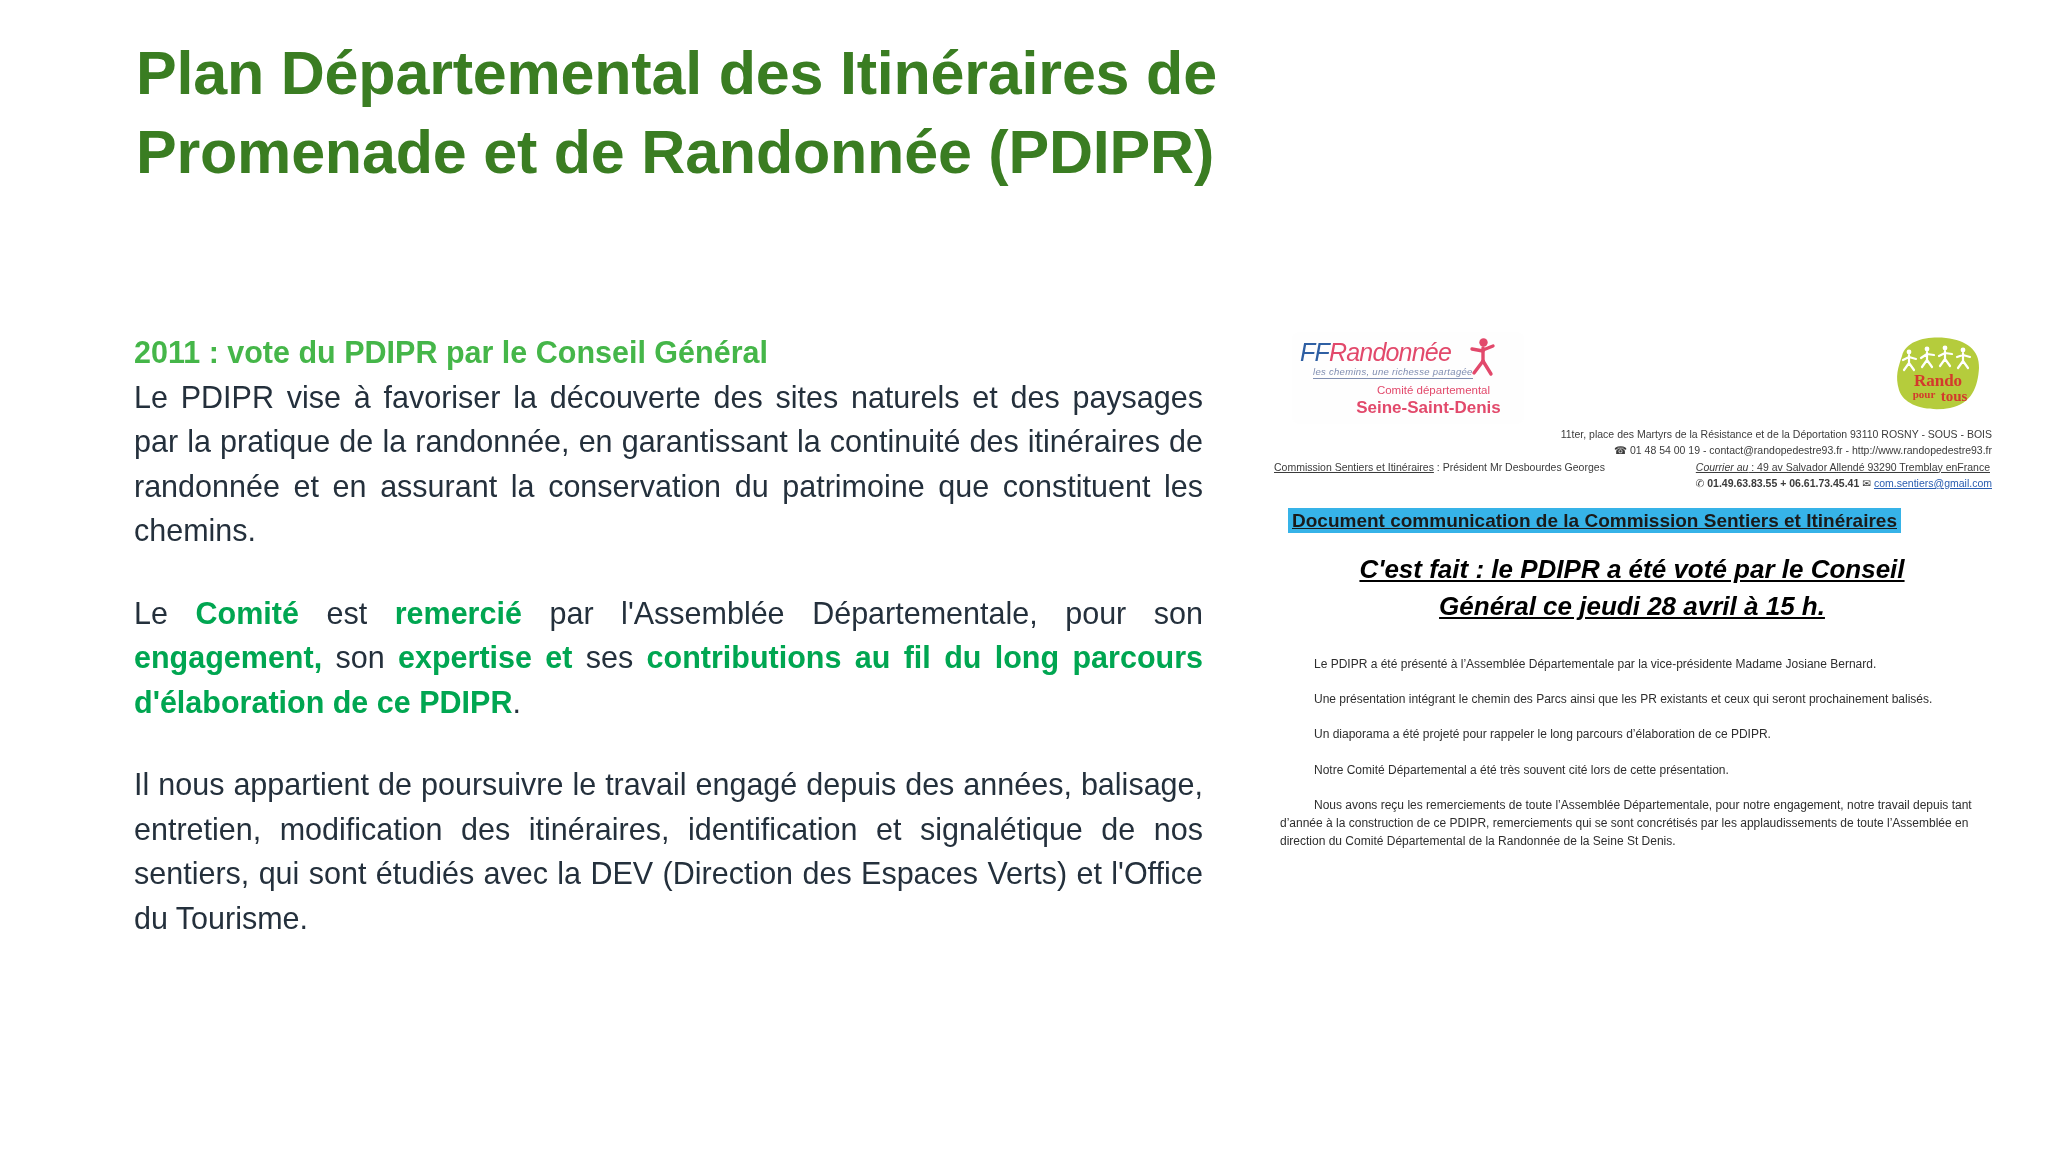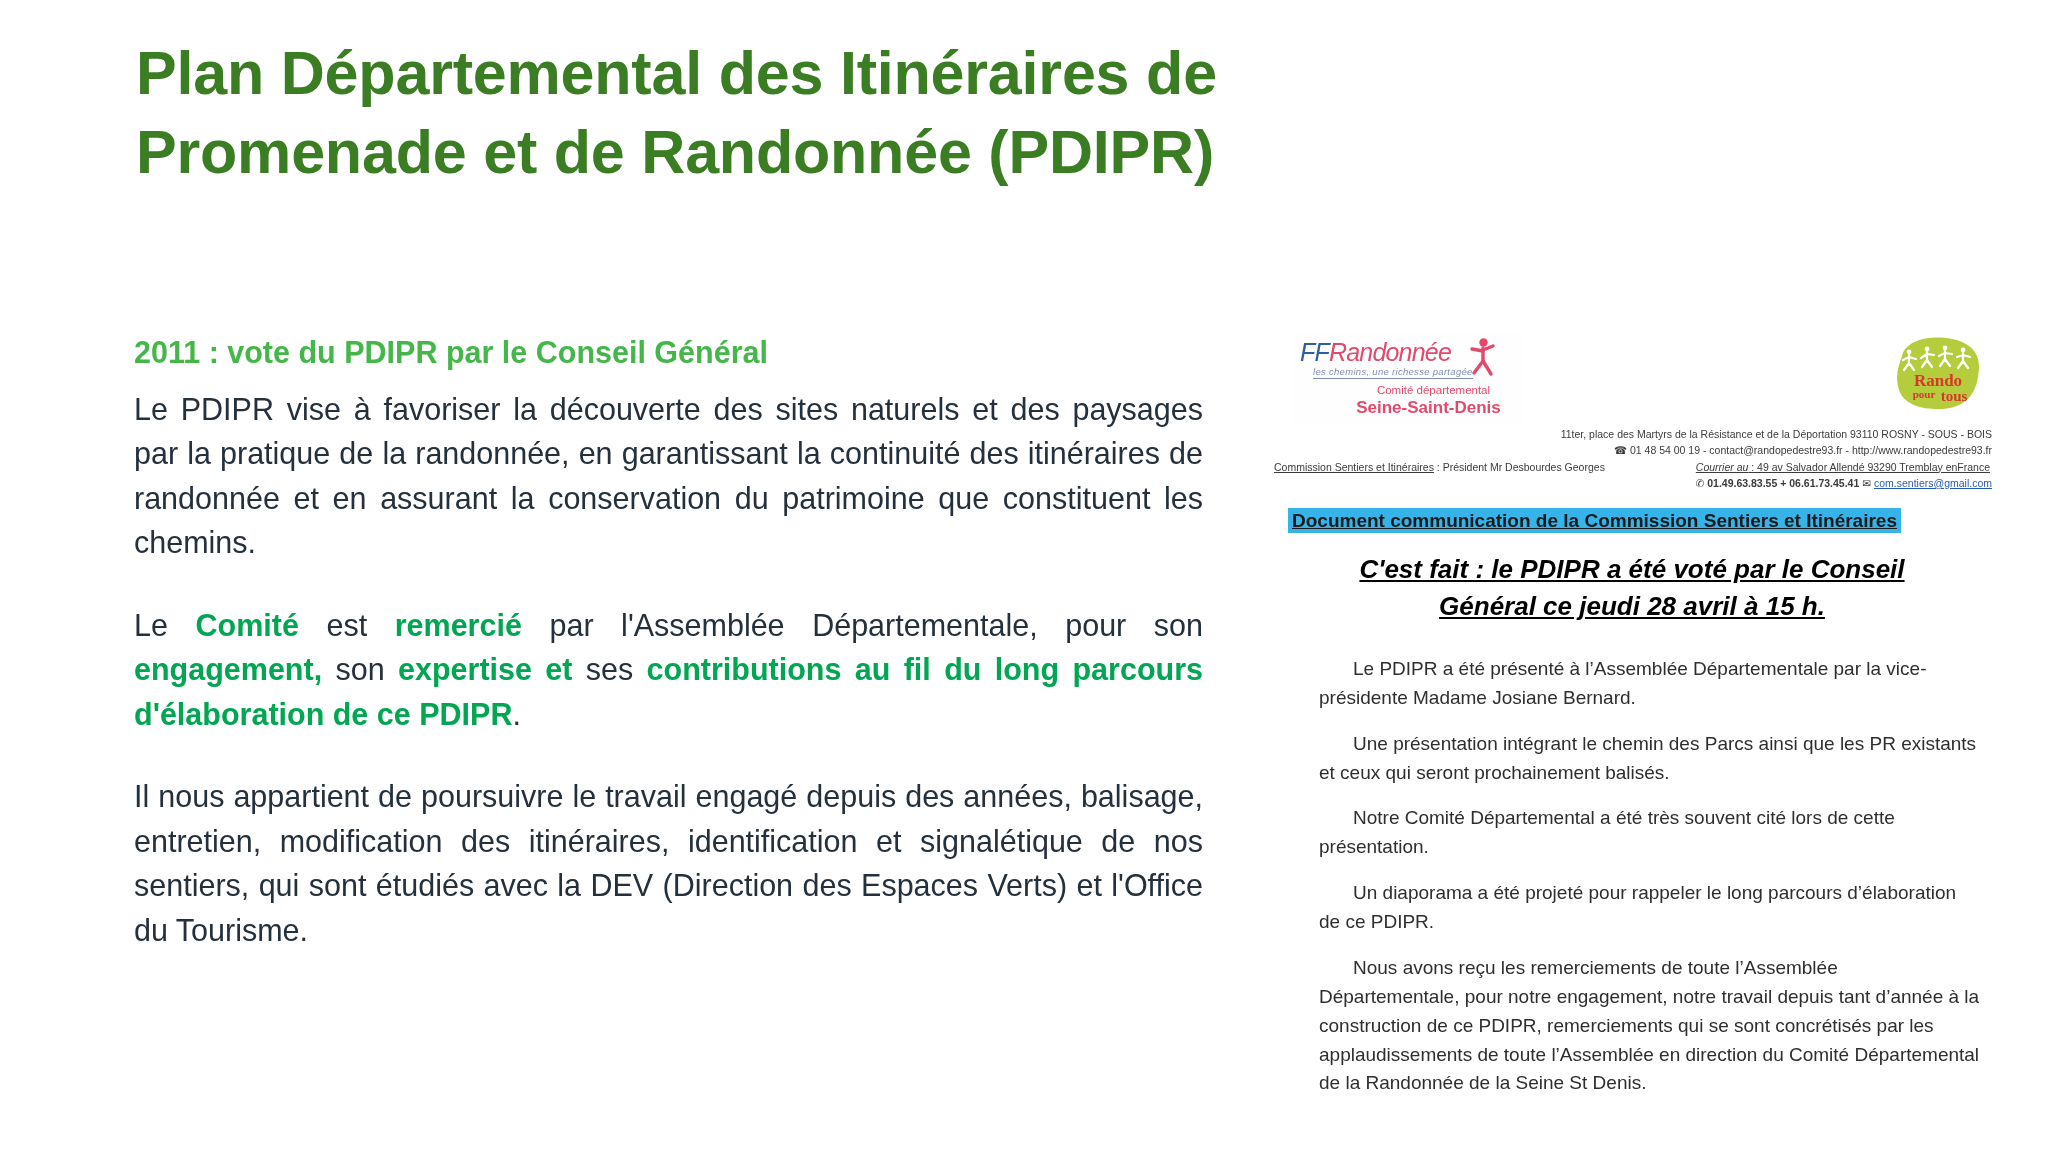--- a/index.html
+++ b/index.html
@@ -35,21 +35,21 @@
     top: 330px;
     width: 1069px;
     color: #24303c;
     font-size: 30.5px;
     line-height: 1.46;
   }
   .para {
     text-align: justify;
     margin: 0;
   }
-  .para + .para { margin-top: 12px; }
+  .para + .para { margin-top: 0px; }
   .spacer { height: 38px; }
   .hl-head {
     color: #45B649;
     font-weight: bold;
     text-align: left;
   }
   .g {
     color: #00A651;
     font-weight: bold;
   }
@@ -181,24 +181,23 @@
     font-style: italic;
     line-height: 1.42;
     padding: 0 16px;
   }
   #red-headline span { text-decoration: underline; }
 
   
   #doc-body {
     margin-top: 30px;
     padding: 0 12px 0 8px;
-    font-size: 19px;
+    font-size: 12px;
     line-height: 1.52;
     color: #2e2e2e;
-    margin-left: 39px;
   }
   #doc-body p {
     margin: 0 0 17px 0;
     text-indent: 34px;
     text-align: left;
   }
 </style>
 </head>
 <body>
 
@@ -282,17 +281,17 @@
   <div id="banner">Document communication de la Commission Sentiers et Itinéraires</div>
 
   <div id="red-headline">
     <span>C'est fait : le PDIPR a été voté par le Conseil</span><br>
     <span>Général ce jeudi 28 avril à 15 h.</span>
   </div>
 
   <div id="doc-body">
     <p>Le PDIPR a été présenté à l’Assemblée Départementale par la vice-présidente Madame Josiane Bernard.</p>
     <p>Une présentation intégrant le chemin des Parcs ainsi que les PR existants et ceux qui seront prochainement balisés.</p>
+    <p>Un diaporama a été projeté pour rappeler le long parcours d’élaboration de ce PDIPR.</p>
     <p>Notre Comité Départemental a été très souvent cité lors de cette présentation.</p>
-    <p>Un diaporama a été projeté pour rappeler le long parcours d’élaboration de ce PDIPR.</p>
     <p>Nous avons reçu les remerciements de toute l’Assemblée Départementale, pour notre engagement, notre travail depuis tant d’année à la construction de ce PDIPR, remerciements qui se sont concrétisés par les applaudissements de toute l’Assemblée en direction du Comité Départemental de la Randonnée de la Seine St Denis.</p>
   </div>
 </div>
 
 </body></html>

